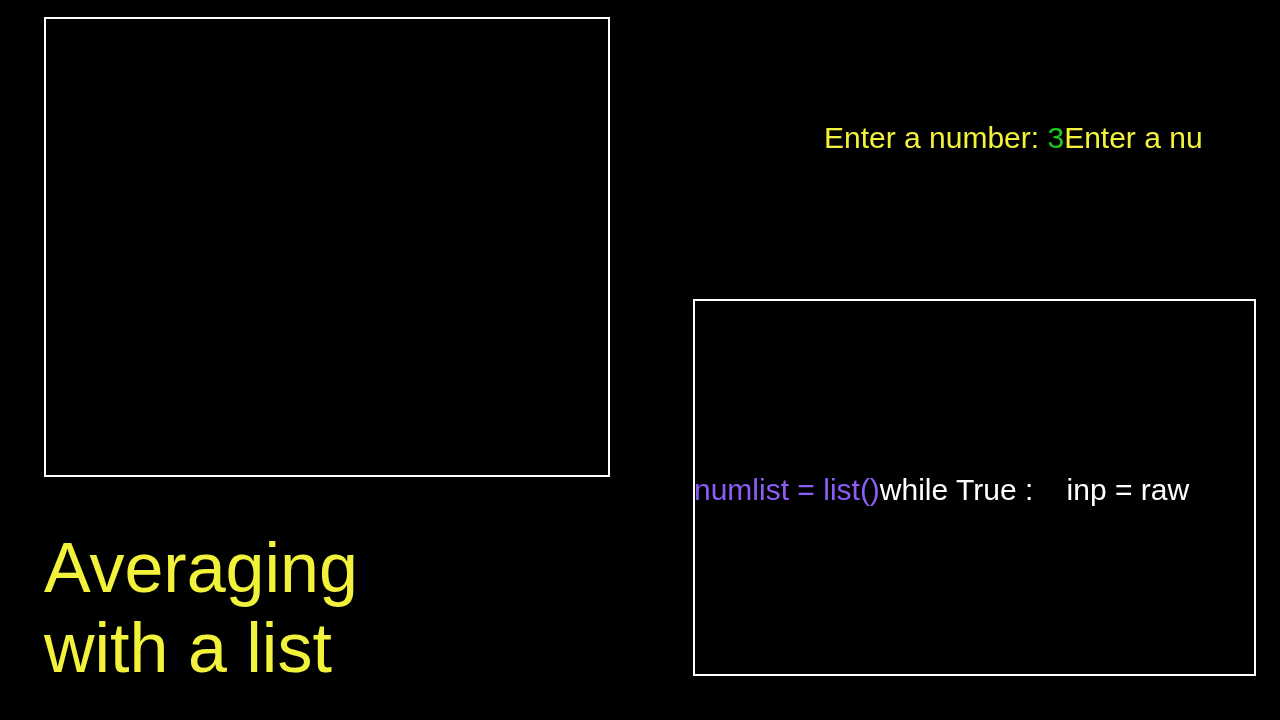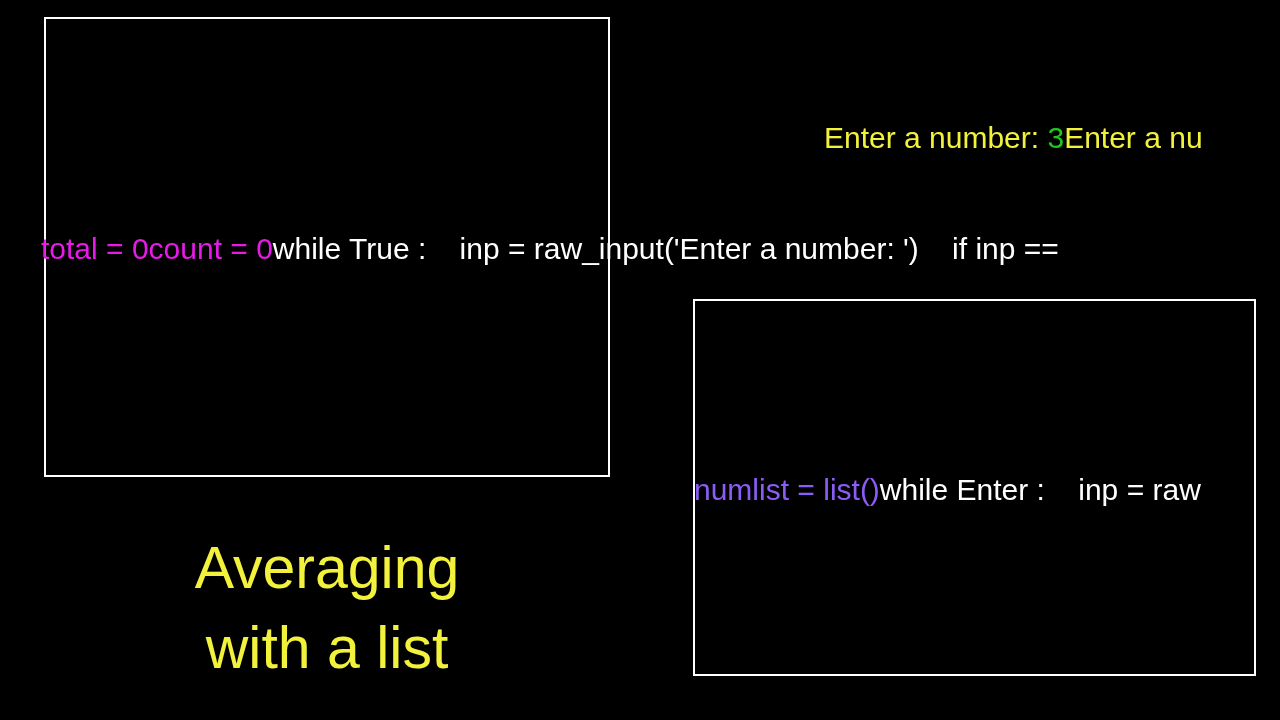--- a/index.html
+++ b/index.html
@@ -57,40 +57,39 @@
     color:#f2f23d;
   }
   #console-line .out-value { color:#1ec81e; }
 
   
   #slide-title {
     position:absolute;
     left:44px;
     top:528px;
     width:566px;
-    text-align:center;
+    text-align:left;
     color:#f2f23d;
     font-family:"Liberation Sans", sans-serif;
-    font-size:59px;
+    font-size:70px;
     line-height:80px;
     font-weight:normal;
     white-space:pre-line;
   }
 </style>
 </head>
 <body>
 
 <div id="slide">
 
   <div id="frame-left" class="textbox-frame"></div>
 
   <div id="frame-right" class="textbox-frame"></div>
 
   <div id="console-line"><span class="out-prompt">Enter a number: </span><span class="out-value">3</span><span class="out-prompt">Enter a nu</span></div>
 
-  <div id="code-line-top" class="code-line"><span class="tok-magenta">total = 0count = 0</span><span class="tok-white">while True :    inp = raw_input('Enter a number: ')    if inp == </span></div>
 
-  <div id="code-line-bottom" class="code-line"><span class="tok-green">numlist = list()</span><span class="tok-white">while Enter :    inp = raw</span></div>
+  <div id="code-line-bottom" class="code-line"><span class="tok-green">numlist = list()</span><span class="tok-white">while True :    inp = raw</span></div>
 
   <div id="slide-title">Averaging
 with a list</div>
 
 </div>
 
 </body></html>

